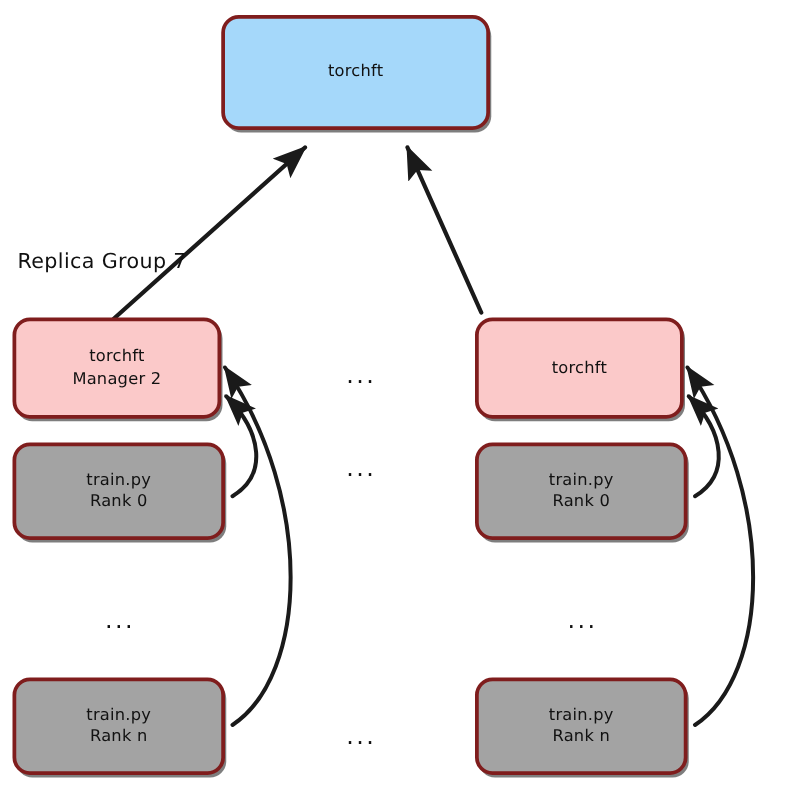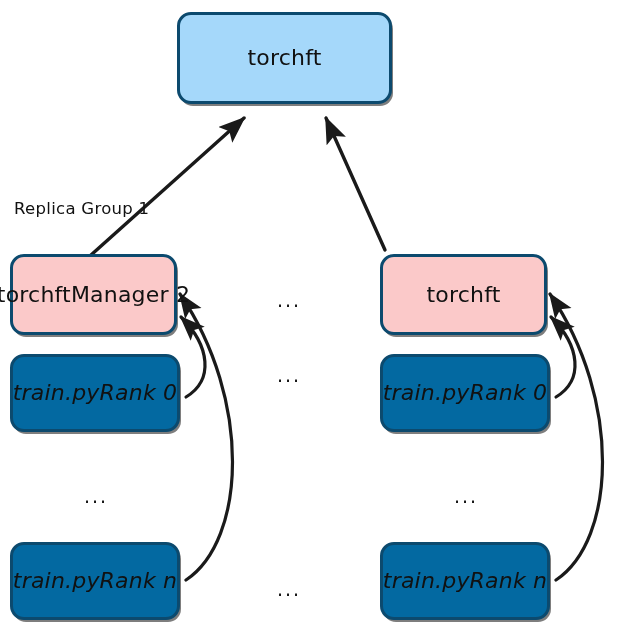--- a/index.html
+++ b/index.html
@@ -24,47 +24,46 @@
     position: absolute;
     left: 0;
     top: 0;
     width: 632px;
     height: 633px;
     pointer-events: none;
   }
   .node {
     position: absolute;
     box-sizing: border-box;
-    border: 3px solid #0c4a6e;
+    border: 3px solid #7f1d1d;
     border-radius: 14px;
     display: flex;
-    flex-direction: row;
+    flex-direction: column;
     align-items: center;
     justify-content: center;
     text-align: center;
     line-height: 1.32;
-    font-size: 22px;
+    font-size: 13px;
     color: #111111;
     letter-spacing: 0.2px;
     box-shadow: 2px 3px 0 -1px rgba(20,20,20,0.55);
     font-family: "DejaVu Sans", sans-serif;
   }
   .node .line1, .node .line2 {
     display: block;
     white-space: nowrap;
   }
   .node-lighthouse {
     background: #a5d8fa;
   }
   .node-manager {
     background: #fbc9c9;
   }
   .node-worker {
-    background: #0369a1;
-    font-style: italic;
+    background: #a3a3a3;
   }
   .group-label {
     position: absolute;
     font-size: 16.5px;
     color: #111111;
     white-space: nowrap;
     letter-spacing: 0.3px;
     font-family: "DejaVu Sans", sans-serif;
   }
   .ellipsis {
@@ -99,21 +98,21 @@
 
     <path d="M 556,397 C 584,380 580,346 551,317" fill="none" stroke="#1a1a1a" stroke-width="3.2" stroke-linecap="round" marker-end="url(#arrowhead)"></path>
 
     <path d="M 556,580 C 616,540 622,400 550,294" fill="none" stroke="#1a1a1a" stroke-width="3.2" stroke-linecap="round" marker-end="url(#arrowhead)"></path>
   </svg>
 
   <div class="node node-lighthouse" style="left:177px; top:12px; width:215px; height:92px;">
     <span class="line1">torchft</span>
   </div>
 
-  <div class="group-label" style="left:14px; top:199px;">Replica Group 1</div>
+  <div class="group-label" style="left:14px; top:199px;">Replica Group 7</div>
 
   <div class="node node-manager" style="left:10px; top:254px; width:167px; height:81px;">
     <span class="line1">torchft</span>
     <span class="line2">Manager 2</span>
   </div>
 
   <div class="node node-worker" style="left:10px; top:354px; width:170px; height:78px;">
     <span class="line1">train.py</span>
     <span class="line2">Rank 0</span>
   </div>

